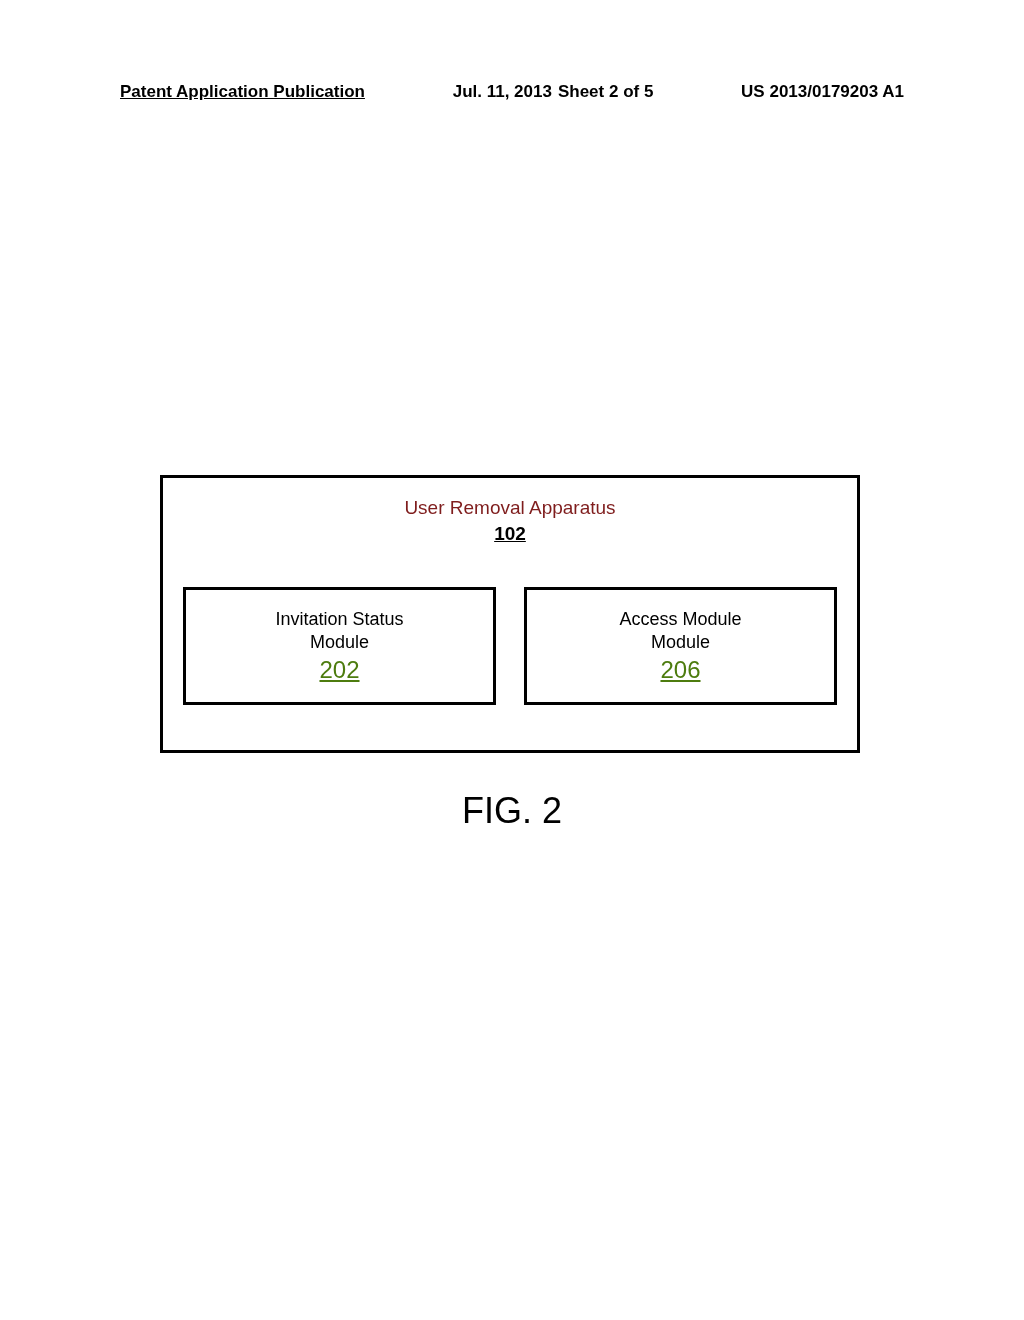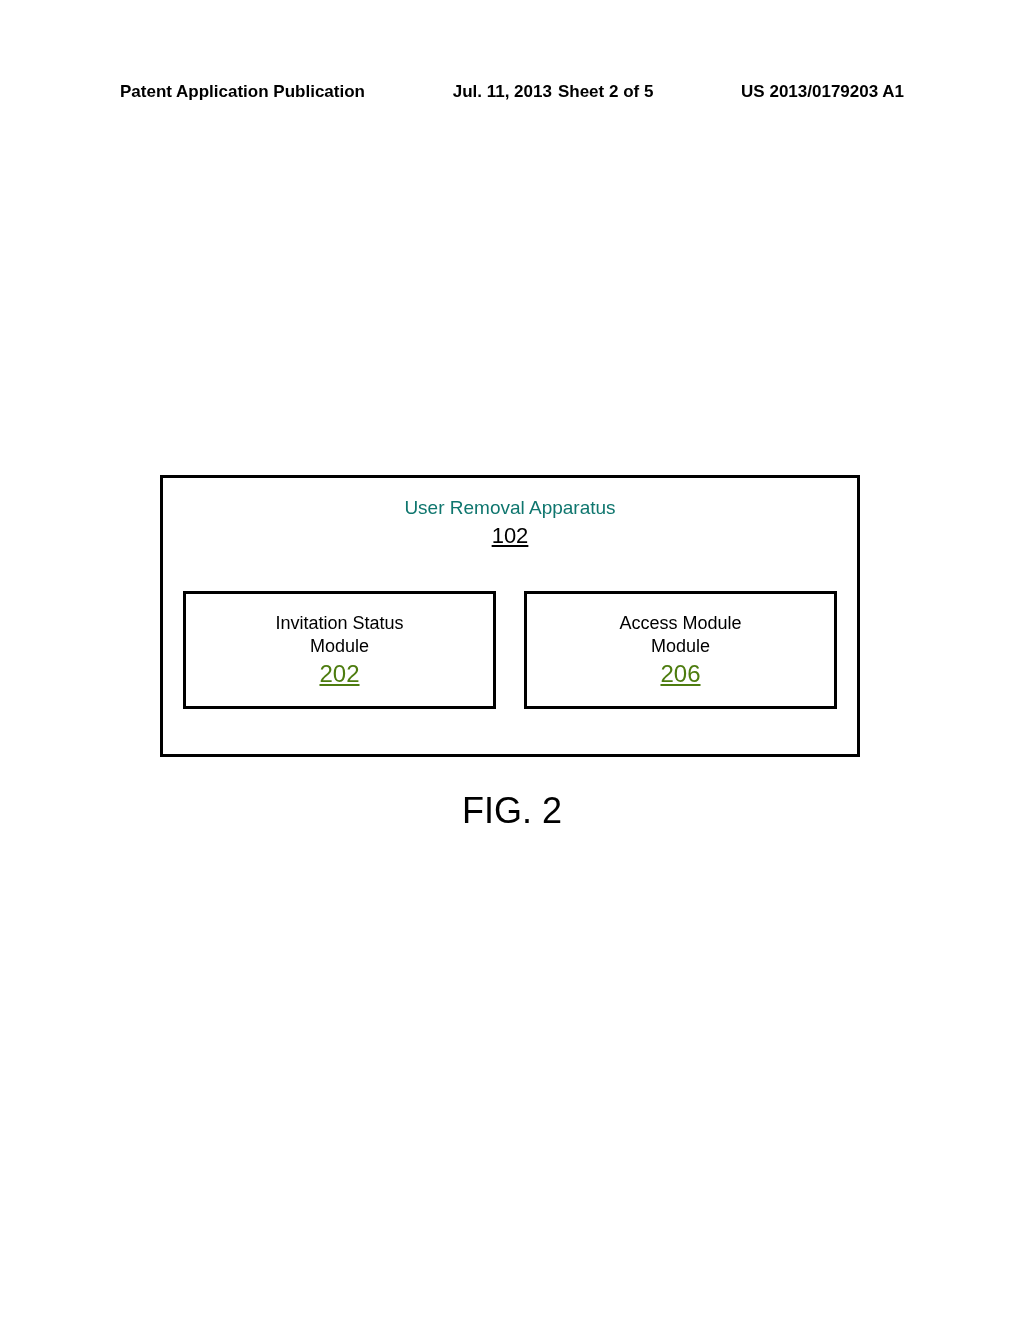--- a/index.html
+++ b/index.html
@@ -21,20 +21,21 @@
       width: 100%;
       display: flex;
       justify-content: space-between;
       padding: 0 120px 0 120px;
       font-size: 17px;
       font-weight: bold;
       color: #000;
     }
     .header-left {
       flex: 0 0 auto;
+      text-decoration: underline;
     }
     .header-center {
       flex: 0 0 auto;
       display: flex;
       gap: 6px;
     }
     .header-right {
       flex: 0 0 auto;
     }
     .diagram-area {
@@ -44,29 +45,30 @@
       width: 700px;
     }
     .outer-box {
       border: 3px solid #000;
       width: 100%;
       padding: 18px 20px 45px 20px;
       text-align: center;
     }
     .outer-title {
       font-size: 19px;
-      color: #0f766e;
+      color: #7f1d1d;
       line-height: 1.3;
     }
     .outer-ref {
-      font-size: 22px;
+      font-size: 19px;
       color: #000;
       text-decoration: underline;
       display: inline-block;
       margin-top: 2px;
+      font-weight: bold;
     }
     .modules-row {
       display: flex;
       justify-content: space-between;
       margin-top: 42px;
       gap: 28px;
     }
     .module-box {
       border: 3px solid #000;
       flex: 1;

